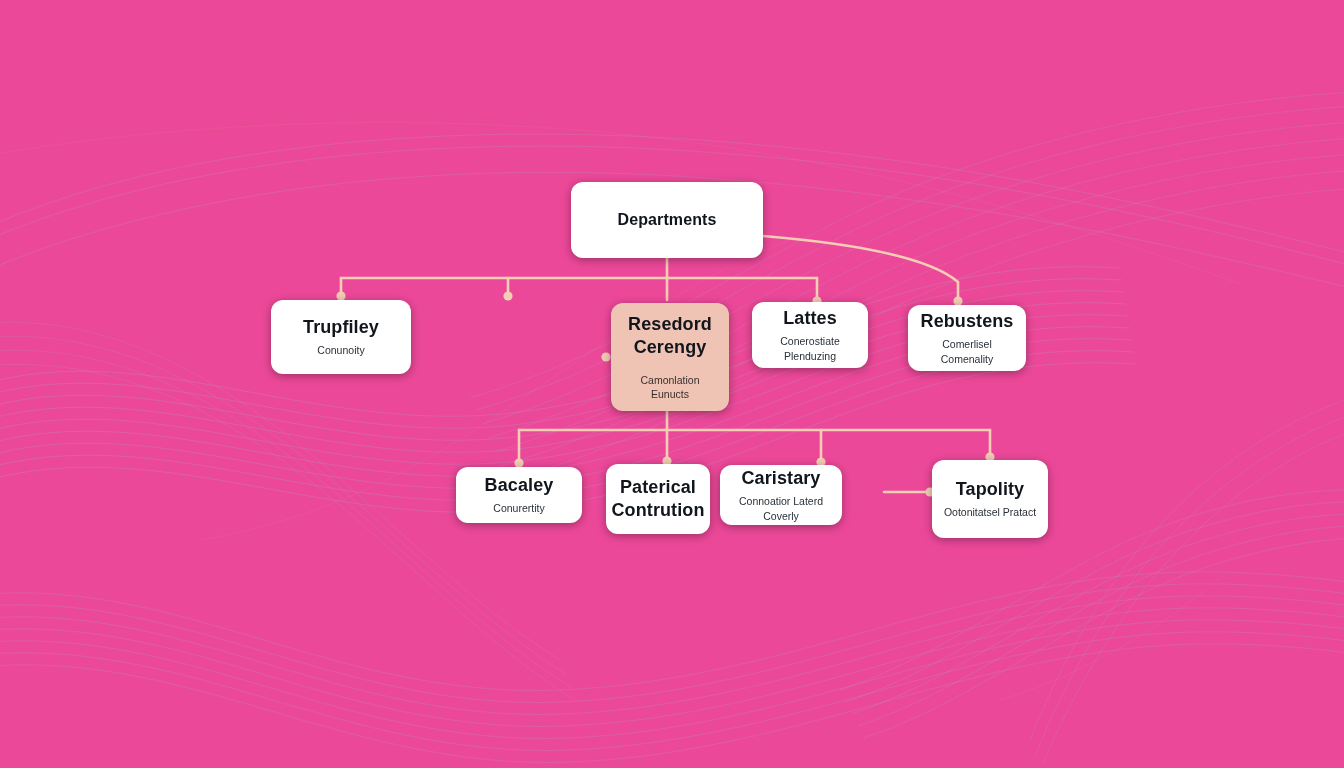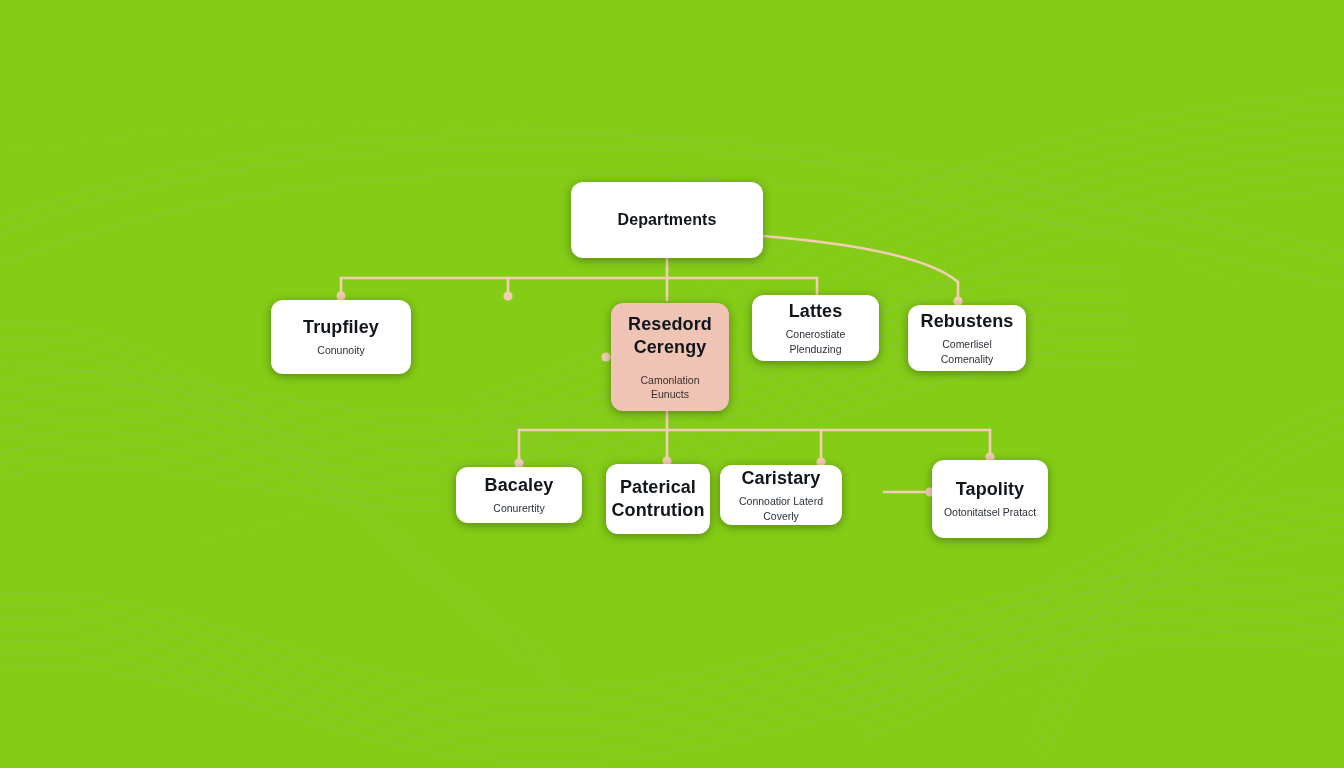--- a/index.html
+++ b/index.html
@@ -4,21 +4,21 @@
 <style>
   html, body {
     margin: 0;
     padding: 0;
     background: #0f1a26;
   }
   #canvas {
     position: relative;
     width: 1344px;
     height: 768px;
-    background: #84cc16;
+    background: #ec4899;
     overflow: hidden;
     font-family: "Liberation Sans", sans-serif;
   }
   #bg-texture {
     position: absolute;
     inset: 0;
     width: 1344px;
     height: 768px;
     pointer-events: none;
   }
@@ -192,21 +192,21 @@
   </div>
 
   <div class="node" style="left: 271px; top: 300px; width: 140px; height: 74px;">
     <div class="node-title">Trupfiley</div>
     <div class="node-sub">Conunoity</div>
   </div>
   <div class="node highlight" style="left: 611px; top: 303px; width: 118px; height: 108px; align-items: center;">
     <div class="node-title">Resedord Cerengy</div>
     <div class="node-sub">Camonlation Eunucts</div>
   </div>
-  <div class="node" style="left: 752px; top: 295px; width: 127px; height: 66px;">
+  <div class="node" style="left: 752px; top: 302px; width: 116px; height: 66px;">
     <div class="node-title">Lattes</div>
     <div class="node-sub">Conerostiate Plenduzing</div>
   </div>
   <div class="node" style="left: 900px; top: 305px; width: 118px; height: 66px; margin-left: 8px;">
     <div class="node-title">Rebustens</div>
     <div class="node-sub">Comerlisel Comenality</div>
   </div>
 
   <div class="node" style="left: 456px; top: 467px; width: 126px; height: 56px;">
     <div class="node-title">Bacaley</div>

